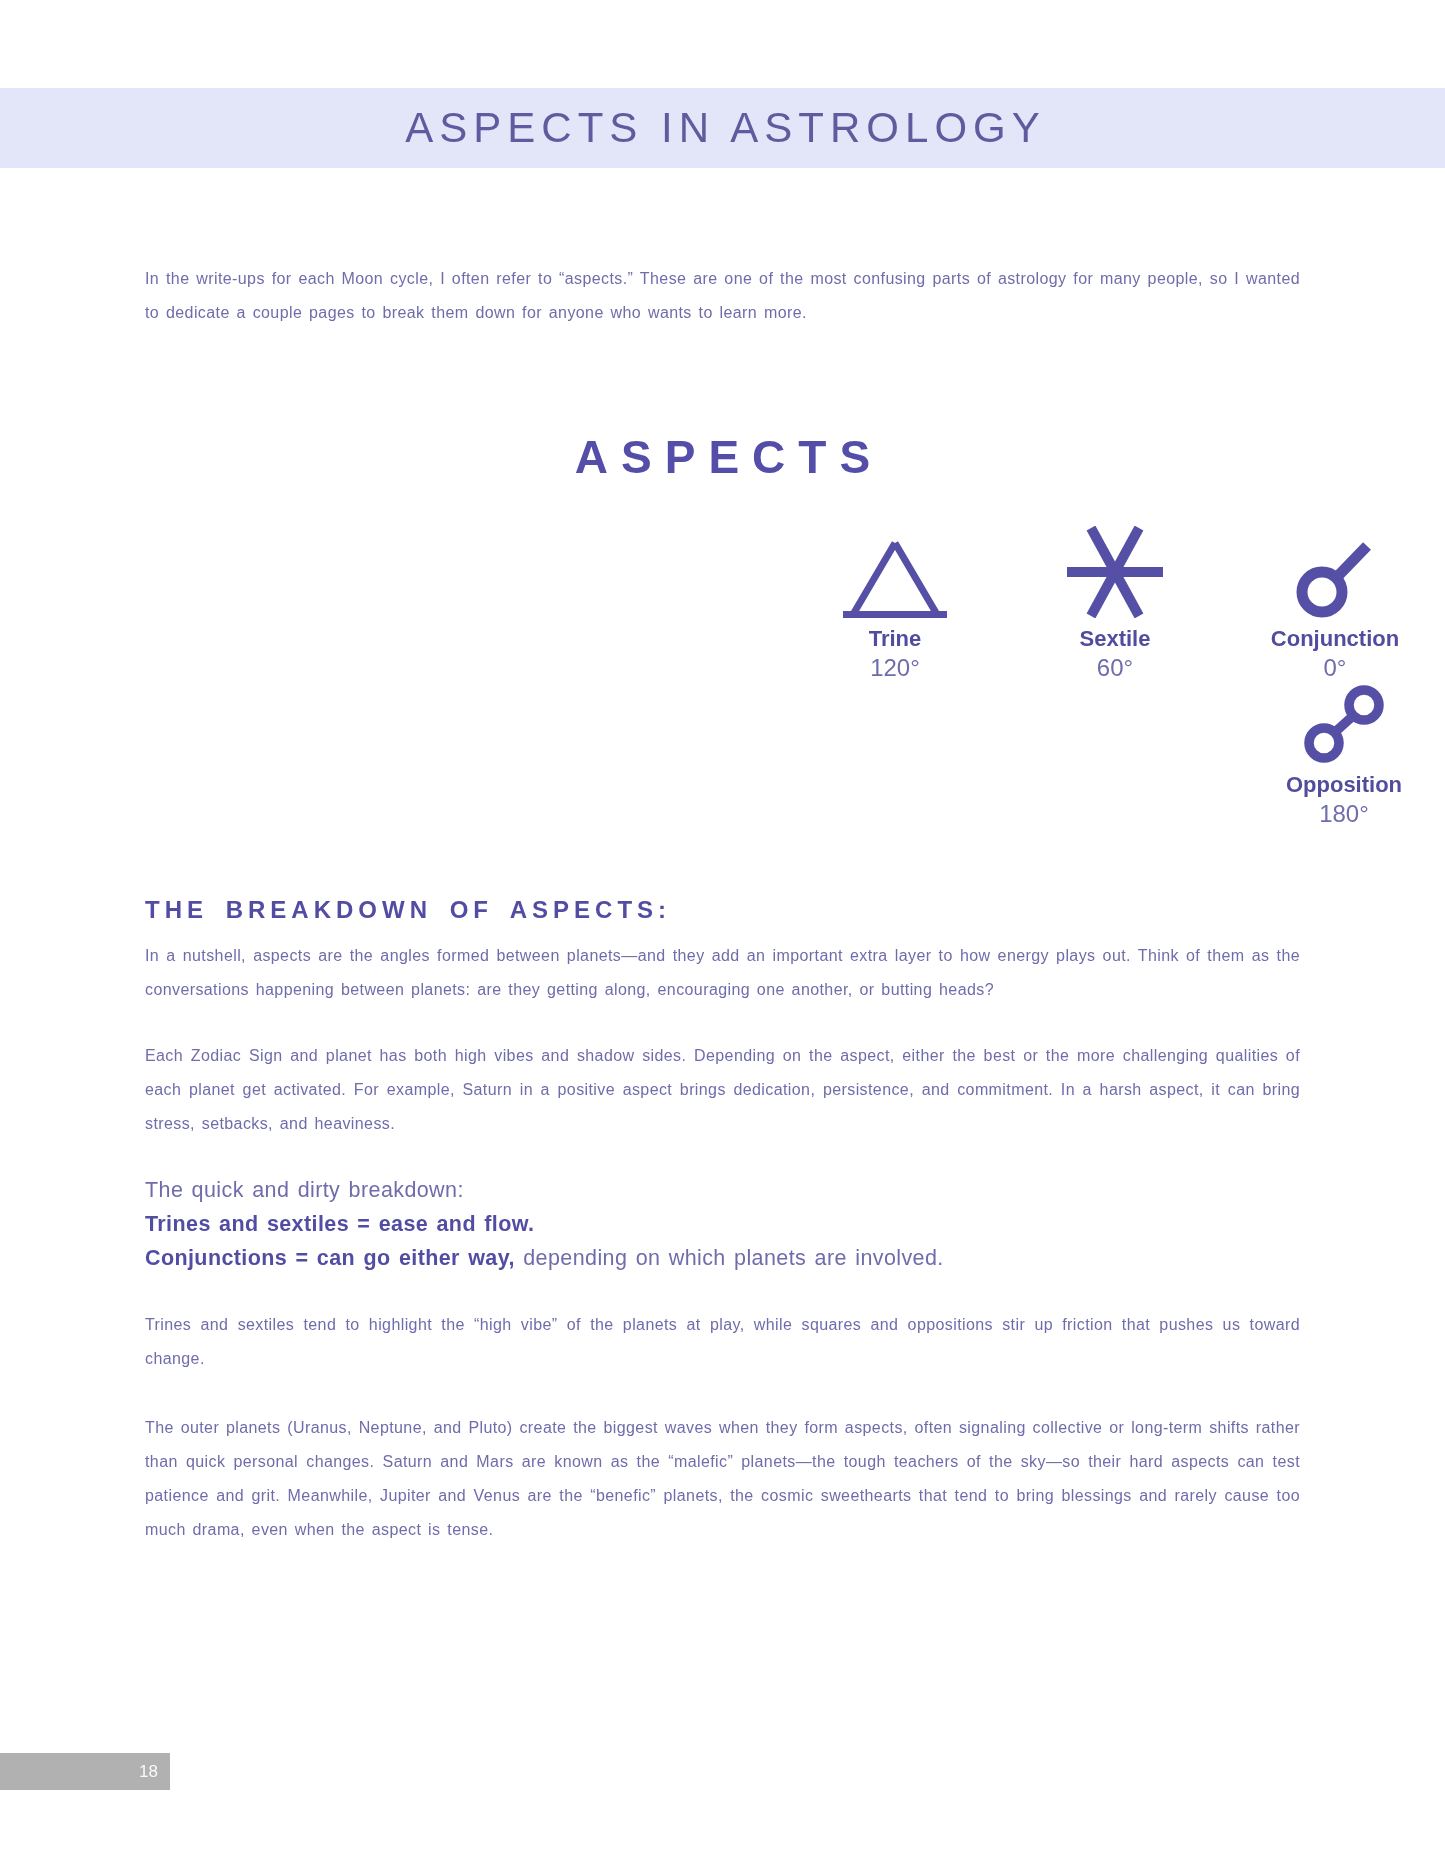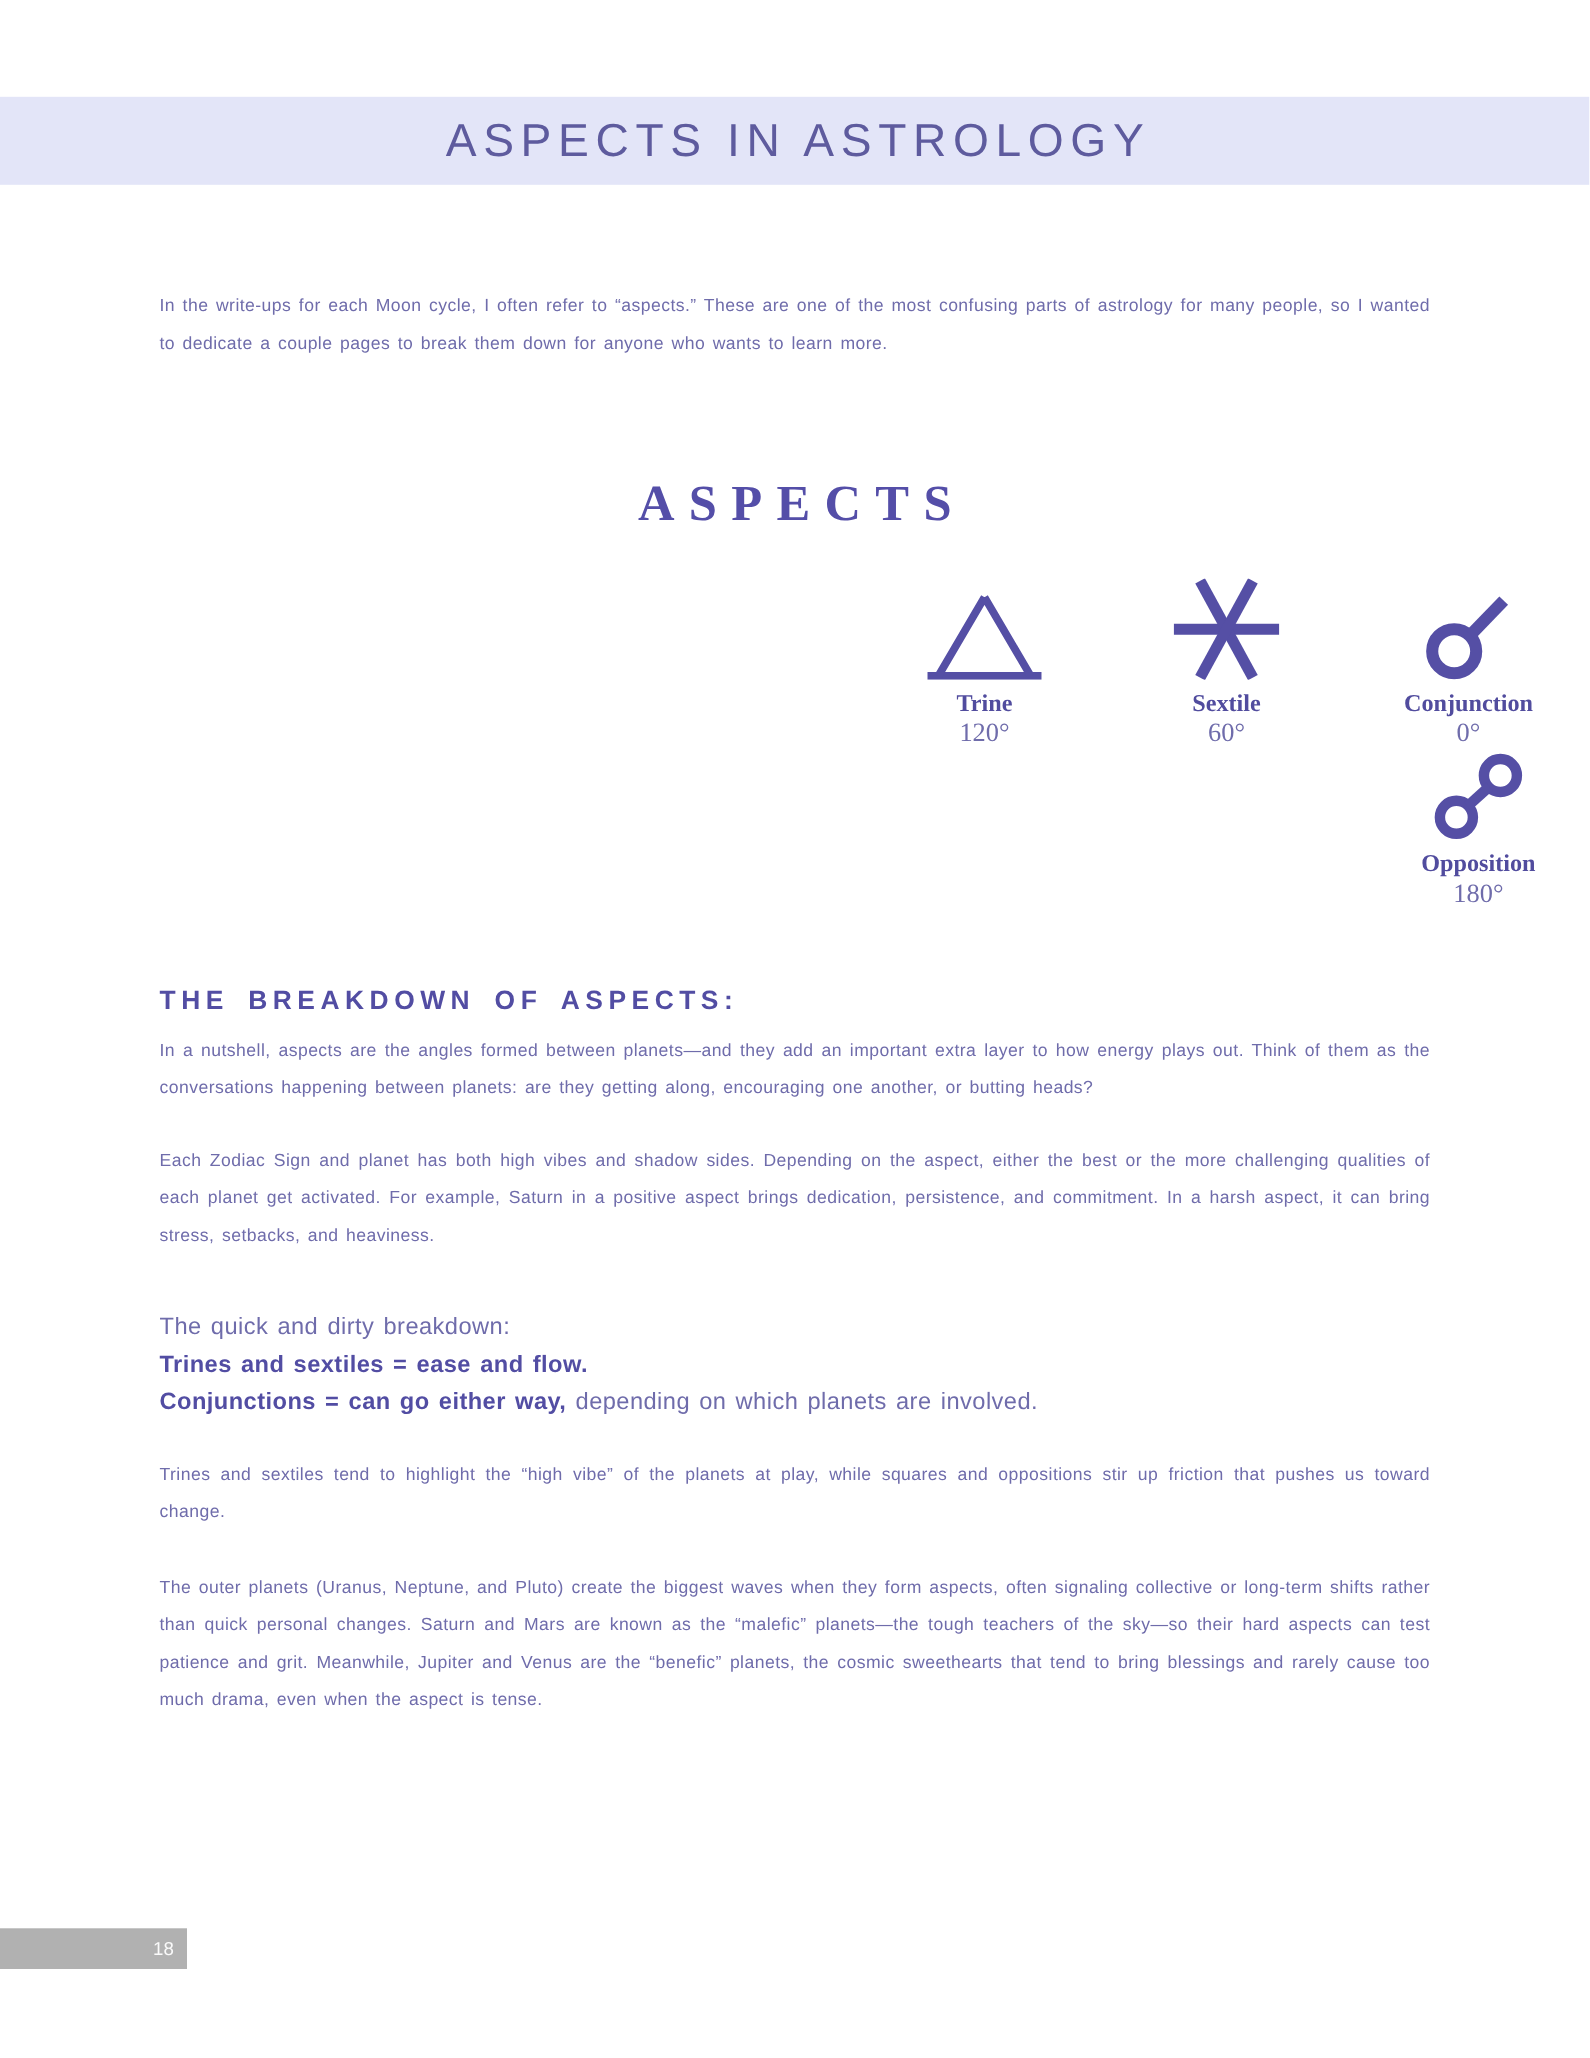--- a/index.html
+++ b/index.html
@@ -13,21 +13,21 @@
   }
   .band h1{
     margin:0;font-size:42px;font-weight:400;letter-spacing:6px;
     color:#5e5b9e;padding-left:6px;
   }
   .body-text{
     margin:0;font-size:16px;line-height:34px;color:#6f6cab;
     text-align:justify;letter-spacing:0.4px;word-spacing:2px;
   }
   .intro{position:absolute;top:262px;left:145px;width:1155px;}
-  .diagram{position:absolute;top:430px;left:0;width:1445px;text-align:center;font-family:Liberation Serif, serif;}
+  .diagram{position:absolute;top:430px;left:0;width:1445px;text-align:center;}
   .diagram-title{
     margin:0;font-size:46px;font-weight:700;letter-spacing:13px;
     color:#544ea8;line-height:55px;padding-left:13px;
   }
   .row{display:flex;justify-content:flex-end;}
   .row1{margin-top:38px;}
   .row2{margin-top:1px;position:relative;left:18px;}
   .aspect{display:flex;flex-direction:column;align-items:center;}
   .row1 .aspect{width:220px;}
   .row2 .aspect{width:238px;}
@@ -37,21 +37,21 @@
   .aspect-name{font-size:22px;font-weight:700;color:#514c9e;margin-top:9px;line-height:24px;}
   .aspect-deg{font-size:24px;color:#6f6cab;margin-top:5px;line-height:23px;}
   .icon-stroke{stroke:#554fa5;fill:none;}
   .text-col{position:absolute;top:895px;left:145px;width:1155px;}
   .breakdown-heading{
     margin:0;font-size:24px;font-weight:700;letter-spacing:5px;word-spacing:6px;
     color:#524da3;line-height:30px;
   }
   .p1{margin-top:14px;}
   .p2{margin-top:32px;}
-  .quick{margin-top:48px;}
+  .quick{margin-top:32px;}
   .q-line{font-size:21.5px;line-height:34px;color:#6f6cab;letter-spacing:0.4px;word-spacing:2px;}
   .q-line strong{color:#524da3;font-weight:700;}
   .p4{margin-top:33px;}
   .p5{margin-top:35px;}
   .page-footer{
     position:absolute;top:1753px;left:0;width:170px;height:37px;
     background:#b1b1b1;display:flex;align-items:center;justify-content:flex-end;
     box-sizing:border-box;padding-right:12px;
   }
   .page-footer span{color:#fafafa;font-size:17px;line-height:27px;}

